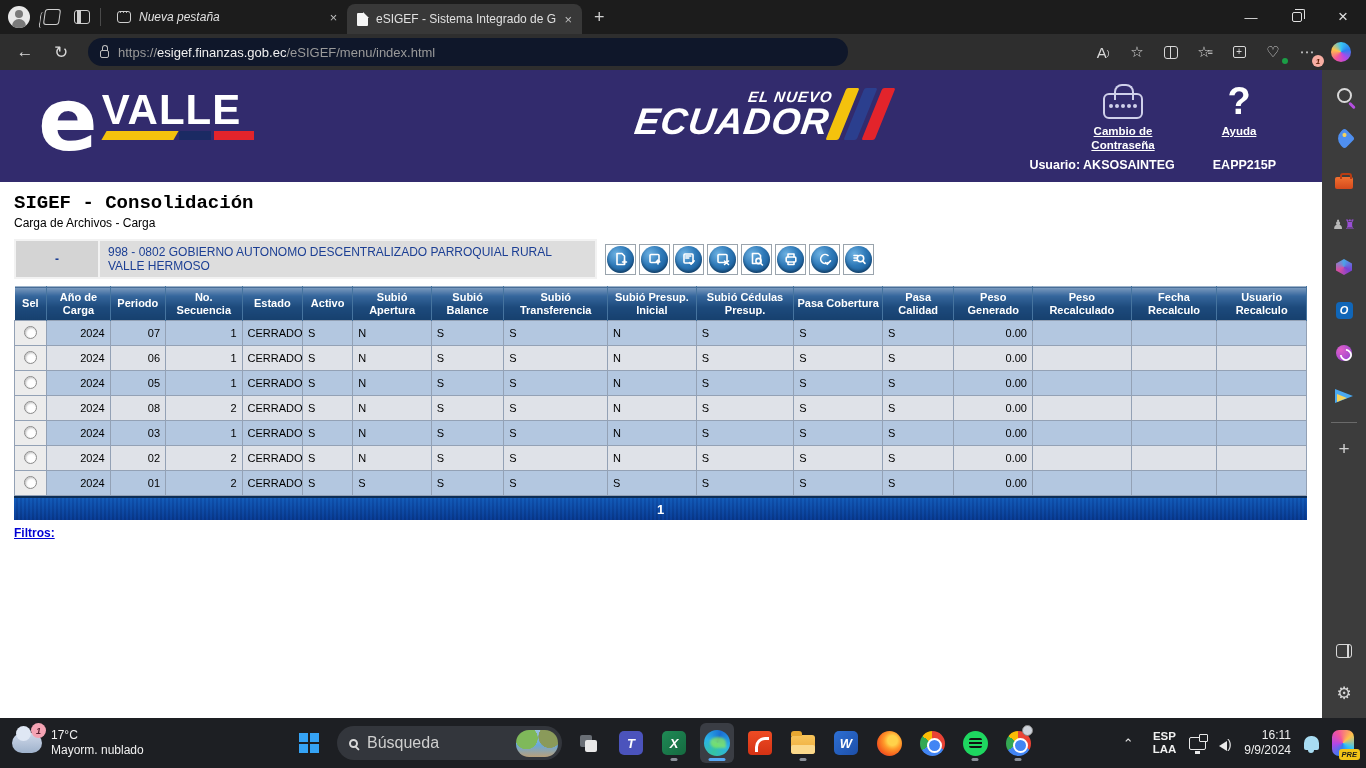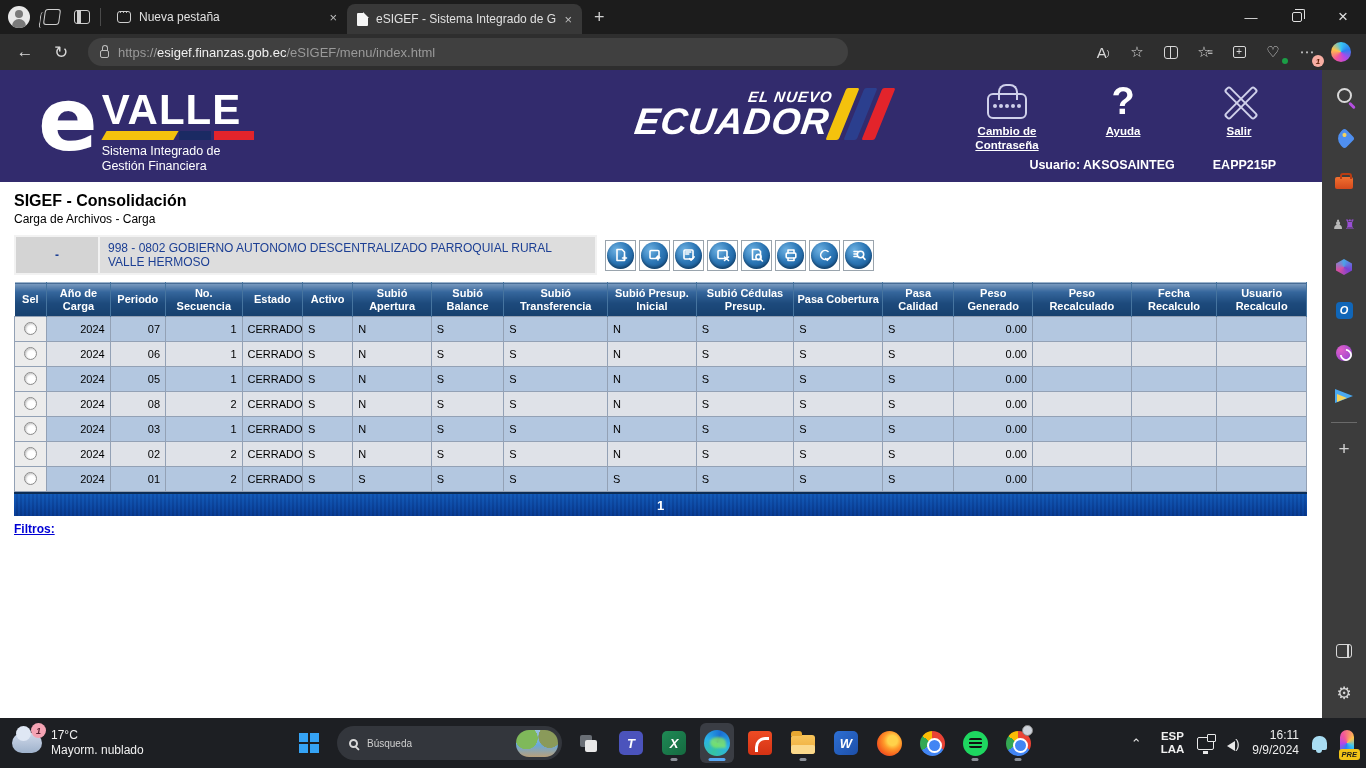--- a/index.html
+++ b/index.html
@@ -12,39 +12,39 @@
   .tb-left { display:flex; align-items:center; gap:14px; padding:0 10px 0 8px; }
   .avatar { width:22px; height:22px; border-radius:50%; background:#e8e8e8; position:relative; overflow:hidden; }
   .avatar::before { content:""; position:absolute; left:7px; top:4px; width:8px; height:8px; border-radius:50%; background:#7a7a7a; }
   .avatar::after { content:""; position:absolute; left:4px; top:13px; width:14px; height:10px; border-radius:7px 7px 0 0; background:#7a7a7a; }
   .ic-workspaces { width:16px; height:16px; border:1.6px solid #cfcfcf; border-radius:3px; position:relative; transform:skewX(-8deg); }
   .ic-workspaces::before { content:""; position:absolute; left:-5px; top:2px; width:16px; height:16px; border-left:1.6px solid #cfcfcf; border-radius:3px; }
   .ic-tabactions { width:16px; height:14px; border:1.6px solid #cfcfcf; border-radius:3px; position:relative; }
   .ic-tabactions::before { content:""; position:absolute; left:2px; top:0; bottom:0; width:4px; background:#cfcfcf; }
   .tb-sep { width:1px; height:18px; background:#4a4a4a; margin-right:6px; }
   .tab { display:flex; align-items:center; gap:8px; height:28px; padding:0 10px; max-width:255px; font-size:12px; color:#e0e0e0; }
-  .tab.inactive { width:240px; }
+  .tab.inactive { width:240px;font-style:italic; }
   .tab.active { width:235px; background:#383838; border-radius:8px 8px 0 0; height:30px; margin-top:4px; }
   .tab .title { white-space:nowrap; overflow:hidden; flex:1; }
   .tab .x { font-size:13px; color:#bdbdbd; }
   .fav-newtab { width:14px; height:12px; border:1.4px solid #cfcfcf; border-radius:3px; position:relative; flex:0 0 auto;}
   .fav-newtab::before { content:"···"; position:absolute; top:-5px; left:1px; font-size:9px; color:#cfcfcf; letter-spacing:0px;}
   .fav-page { width:11px; height:13px; background:#f5f5f5; border-radius:1px; position:relative; flex:0 0 auto;}
   .fav-page::before { content:""; position:absolute; right:-1px; top:-1px; border:3px solid; border-color:#1c1c1c #1c1c1c #f5f5f5 #f5f5f5; }
   .tab.active .fav-page::before{ border-color:#383838 #383838 #f5f5f5 #f5f5f5;}
   .newtab-btn { font-size:18px; color:#d0d0d0; margin-left:12px; font-weight:300; }
   .win-controls { margin-left:auto; display:flex; height:34px; }
   .win-controls span { width:46px; display:flex; align-items:center; justify-content:center; font-size:13px; color:#e0e0e0; }
   .ic-restore { width:10px; height:10px; border:1.2px solid #e0e0e0; border-radius:2px; position:relative; }
   .ic-restore::before { content:""; position:absolute; left:2px; top:-4px; width:9px; height:9px; border-top:1.2px solid #e0e0e0; border-right:1.2px solid #e0e0e0; border-radius:0 2px 0 0; }
 
   
   .toolbar { height:36px; background:#2e2e2e; display:flex; align-items:center; padding:0 10px; gap:6px; flex:0 0 auto; }
   .nav-ic { width:30px; height:28px; display:flex; align-items:center; justify-content:center; color:#d8d8d8; font-size:17px; }
-  .addressbar { flex:1; height:28px; background:#404040; border-radius:14px; display:flex; align-items:center; padding:0 12px; gap:9px; margin:0 6px; max-width:760px; }
+  .addressbar { flex:1; height:28px; background:#0f172a; border-radius:14px; display:flex; align-items:center; padding:0 12px; gap:9px; margin:0 6px; max-width:760px; }
   .lock { width:9px; height:8px; border:1.4px solid #bdbdbd; border-radius:2px; position:relative; margin-top:4px; }
   .lock::before { content:""; position:absolute; left:0.5px; top:-6px; width:4px; height:5px; border:1.4px solid #bdbdbd; border-bottom:none; border-radius:4px 4px 0 0; }
   .url { font-size:13px; color:#9a9a9a; white-space:nowrap; }
   .url b { color:#f0f0f0; font-weight:normal; }
   .tool-right { display:flex; align-items:center; gap:4px; margin-left:auto; }
   .tool-right .nav-ic { font-size:15px; position:relative; }
   .ic-split { width:14px; height:13px; border:1.4px solid #d8d8d8; border-radius:3px; position:relative; }
   .ic-split::before { content:""; position:absolute; left:5px; top:0; bottom:0; width:1.4px; background:#d8d8d8; }
   .ic-collections { width:13px; height:12px; border:1.4px solid #d8d8d8; border-radius:2px; position:relative; }
   .ic-collections::before { content:"+"; position:absolute; font-size:10px; left:2.5px; top:-1px; color:#d8d8d8;}
@@ -90,21 +90,21 @@
   .hdr-user { position:absolute; right:46px; top:88px; display:flex; gap:38px; font-size:12.5px; font-weight:bold; }
 
   
   .marquee { height:19px; background:#fff; border:1px solid #1b8a86; display:flex; align-items:center; overflow:hidden; flex:0 0 auto;}
   .marquee span { font-size:13px; color:#252a6b; white-space:nowrap; margin-left:2px; }
   .menubar { height:20px; background:#3c3487; display:flex; align-items:center; padding-left:8px; flex:0 0 auto;}
   .menubar span { color:#fff; font-size:12px; }
 
   
   .content { flex:1; background:#fff; padding:10px 14px 0 14px; position:relative; }
-  .page-title { font-size:16px; font-weight:bold; color:#000; }
+  .page-title { font-size:19px; font-weight:bold; color:#000;font-family:Liberation Mono, monospace; }
   .page-subtitle { font-size:12px; color:#000; margin-top:2px; }
   .form-zone { display:flex; align-items:center; margin-top:9px; }
   .param-table { width:583px; border:2px solid #e01010; border-collapse:collapse; background:#fff; }
   .param-table td { border:2px solid #f2f2f2; font-size:12px; color:#1c3f94; padding:4px 8px; }
   .param-table td.plabel { background:#d4d4d4; font-weight:bold; width:84px; text-align:left; }
   .param-table td.pvalue { background:#dddddd; }
   .param-table tr.center-label td.plabel { text-align:center; }
   .action-strip { display:flex; gap:3px; margin-left:8px; }
   .abtn { width:31px; height:31px; background:#fff; border:1px solid #9aa4ad; display:flex; align-items:center; justify-content:center; }
   .abtn .orb { width:27px; height:27px; border-radius:50%; background:radial-gradient(circle at 34% 30%, #6db1e2 0%, #2e79b8 45%, #0f4f8c 100%); display:flex; align-items:center; justify-content:center; box-shadow:inset 0 -2px 3px rgba(0,0,0,.35); }
@@ -153,21 +153,21 @@
   .w-cloud { width:30px; height:20px; background:linear-gradient(180deg,#cfd9ea,#9fb2cc); border-radius:10px; position:relative; }
   .w-cloud::before { content:""; position:absolute; left:4px; top:-7px; width:15px; height:15px; border-radius:50%; background:#dfe7f4; }
   .w-badge { position:absolute; right:-4px; top:-10px; width:15px; height:15px; border-radius:50%; background:#f4a4b4; color:#5a2030; font-size:9px; font-weight:bold; display:flex; align-items:center; justify-content:center; }
   .w-text { font-size:12px; line-height:15px; color:#f0f0f0; }
   .tb-center { display:flex; align-items:center; gap:9px; }
   .start { width:38px; height:40px; display:flex; align-items:center; justify-content:center; }
   .start i { width:9px; height:9px; background:#35a3f5; box-shadow:11px 0 #35a3f5, 0 11px #35a3f5, 11px 11px #35a3f5; margin:-11px 11px 0 0; }
   .searchbox { width:225px; height:34px; background:#33363c; border-radius:17px; display:flex; align-items:center; padding:0 4px 0 12px; gap:9px; }
   .sx-glass { width:9px; height:9px; border:2px solid #d8d8d8; border-radius:50%; position:relative; }
   .sx-glass::after { content:""; position:absolute; right:-4px; bottom:-3px; width:6px; height:2px; background:#d8d8d8; border-radius:1px; transform:rotate(45deg); }
-  .searchbox .ph { flex:1; font-size:10px; color:#cfcfcf; }
+  .searchbox .ph { flex:1; font-size:16px; color:#cfcfcf; }
   .sx-img { width:42px; height:27px; border-radius:13px; background:radial-gradient(circle at 25% 30%, #7fb95a 0 30%, transparent 31%), radial-gradient(circle at 80% 25%, #8a9a5a 0 28%, transparent 29%), linear-gradient(180deg,#9cc0e0 0%, #6aa8d8 55%, #b9a07a 100%); }
   .tk { width:34px; height:40px; display:flex; align-items:center; justify-content:center; position:relative; border-radius:6px; }
   .tk.active { background:#3a3d44; }
   .tk .dash { position:absolute; bottom:2px; left:50%; transform:translateX(-50%); width:7px; height:3px; border-radius:2px; background:#8a8f98; }
   .tk.active .dash { width:17px; background:#57a8f5; }
   .app-sq { width:24px; height:24px; border-radius:5px; display:flex; align-items:center; justify-content:center; font-size:13px; font-weight:bold; color:#fff; }
   .ic-taskview { width:17px; height:17px; position:relative; }
   .ic-taskview::before { content:""; position:absolute; left:0; top:0; width:12px; height:12px; background:#6a6f76; border-radius:2px; }
   .ic-taskview::after { content:""; position:absolute; right:0; bottom:0; width:12px; height:12px; background:#e8e8e8; border-radius:2px; }
   .ic-teams { background:#4b53bc; position:relative;} 
@@ -191,21 +191,21 @@
   .lang { font-size:11.5px; line-height:13px; text-align:center; font-weight:bold; color:#f0f0f0; }
   .ic-net { width:17px; height:13px; border:1.6px solid #e8e8e8; border-radius:2px; position:relative; }
   .ic-net::before { content:""; position:absolute; left:5px; bottom:-5px; width:5px; height:3px; background:#e8e8e8; }
   .ic-net::after { content:""; position:absolute; right:-3px; top:-4px; width:7px; height:6px; background:#1d1f23; border:1.4px solid #e8e8e8; border-radius:1px; }
   .ic-vol { width:8px; height:9px; position:relative; margin-right:4px;}
   .ic-vol::before { content:""; position:absolute; left:0; top:2px; border-style:solid; border-width:5px 0 5px 8px; border-color:transparent transparent transparent #e8e8e8; transform:rotate(180deg); }
   .ic-vol::after { content:")"; position:absolute; left:8px; top:-3px; color:#e8e8e8; font-size:13px; }
   .clock { font-size:12px; line-height:15px; text-align:right; color:#f0f0f0; }
   .ic-bell { width:15px; height:14px; background:#a8dcf2; border-radius:7px 7px 2px 2px; position:relative; }
   .ic-bell::after { content:""; position:absolute; left:4px; bottom:-3px; width:6px; height:3px; border-radius:0 0 3px 3px; background:#a8dcf2; }
-  .ic-copilot-task { width:14px; height:26px; border-radius:7px; background:conic-gradient(from 120deg,#37c6f4,#2d7ff0,#b347e8,#f45599,#ffc24a,#37c6f4); position:relative;text-align:center; }
+  .ic-copilot-task { width:22px; height:26px; border-radius:7px; background:conic-gradient(from 120deg,#37c6f4,#2d7ff0,#b347e8,#f45599,#ffc24a,#37c6f4); position:relative;text-align:center; }
   .pre-badge { position:absolute; right:-6px; bottom:-4px; background:#f2c417; color:#1a1a1a; font-size:7.5px; font-weight:bold; padding:1px 3px; border-radius:3px; }
 
   .svg-g { stroke:#fff; stroke-width:1.6; fill:none; stroke-linecap:round; stroke-linejoin:round; }
 </style>
 </head>
 <body>
 
 <div class="screen">
 
   <div class="titlebar">
@@ -269,24 +269,20 @@
       <div class="site-header">
         <div class="logo">
           <span class="logo-e">e</span>
           <div class="logo-right">
             <div class="logo-sigef">VALLE</div>
             <div class="logo-stripes">
                 <i></i>
                 <i></i>
                 <i></i>
               </div>
-            <div class="logo-sub">
-              <span>Sistema Integrado de</span><br>
-              <span>Gestión Financiera</span>
-            </div>
           </div>
         </div>
         <div class="gov-logo">
           <div class="gov-text">
             <div class="gov-top">EL NUEVO</div>
             <div class="gov-main">ECUADOR</div>
           </div>
           <div class="gov-stripes">
               <i></i>
               <i></i>
@@ -302,26 +298,20 @@
                   <i></i>
                   <i></i>
                   <i></i>
                 </i>
               </span>
             <span class="lbl">Cambio de Contraseña</span>
           </div>
           <div class="hdr-action">
             <span class="ic ic-question">?</span>
             <span class="lbl">Ayuda</span>
-          </div>
-          <div class="hdr-action">
-            <span class="ic">
-                <i class="ic-exit"></i>
-              </span>
-            <span class="lbl">Salir</span>
           </div>
         </div>
         <div class="hdr-user">
           <span>Usuario: AKSOSAINTEG</span>
           <span>EAPP215P</span>
         </div>
       </div>
 
 
       <div class="content">

